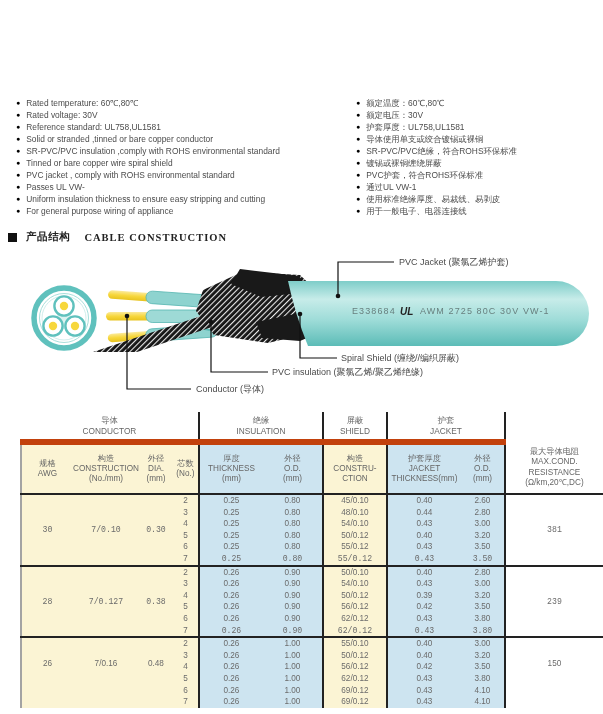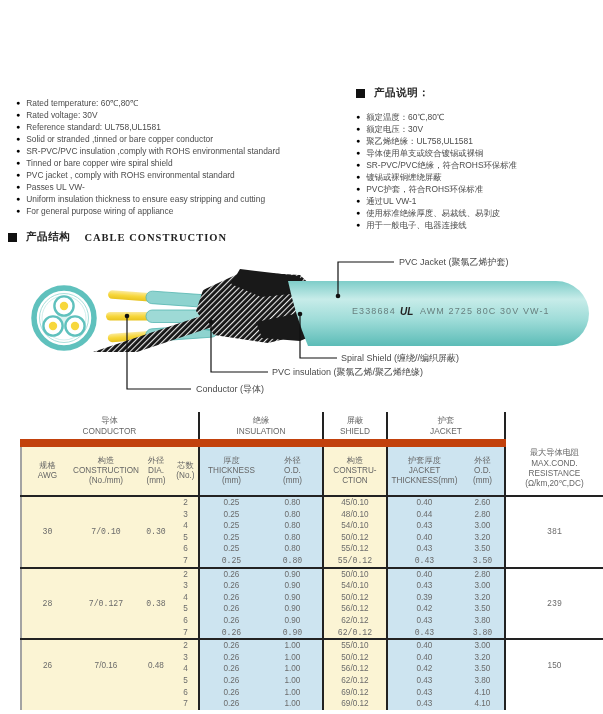--- a/index.html
+++ b/index.html
@@ -19,21 +19,21 @@
   ul.bullets li{line-height:11px;white-space:nowrap;}
   ul.bullets .b{font-size:7px;color:#000;margin-right:6px;vertical-align:1px;}
   
   #construction-head{position:absolute;left:8px;top:230px;justify-content:center;}
   #cable-svg{position:absolute;left:0;top:248px;}
   .svg-label{font-size:9px;fill:#4a4a4a;}
   .jk-print{fill:#68807f;letter-spacing:1.1px;font-size:9px;}
   
   #spec{position:absolute;left:20px;top:412px;border-collapse:collapse;table-layout:fixed;}
   #spec th,#spec td{padding:0;margin:0;font-weight:normal;text-align:center;vertical-align:middle;color:#666;}
-  .gh{font-size:8.3px;line-height:10.5px;color:#555;height:27px;border-bottom:8px solid #c2410c;}
+  .gh{font-size:8.3px;line-height:10.5px;color:#555;height:27px;border-bottom:6px solid #c2410c;}
   .gh-last{height:27px;}
   .sh{height:48px;font-size:8.2px;line-height:10.3px;color:#666;border-bottom:2px solid #222;}
   .cream{background:#FBF4D4;}
   .blue{background:#CDE4F0;}
   .bl{border-left:2px solid #222;}
   .le{border-left:2px solid #a3a3a3;}
   #spec tbody td{font-size:8.2px;line-height:11.6px;height:11.6px;color:#6b6b6b;}
   #spec tbody td.spanv{vertical-align:middle;}
   #spec tbody td.spant{vertical-align:top;padding-top:20px;}
   .gend{border-bottom:2px solid #222;font-family:Liberation Mono, monospace;}
@@ -50,28 +50,24 @@
       <li><span class="b">●</span><span>SR-PVC/PVC insulation ,comply with ROHS environmental standard</span></li>
       <li><span class="b">●</span><span>Tinned or bare copper wire spiral shield</span></li>
       <li><span class="b">●</span><span>PVC jacket , comply with ROHS environmental standard</span></li>
       <li><span class="b">●</span><span>Passes UL VW-</span></li>
       <li><span class="b">●</span><span>Uniform insulation thickness to ensure easy stripping and cutting</span></li>
       <li><span class="b">●</span><span>For general purpose wiring of appliance</span></li>
     </ul>
 </div>
 
 <div class="desc" id="desc-zh">
-  <div class="sec-head">
-    <span class="sq"></span>
-    <span>产品说明：</span>
-  </div>
   <ul class="bullets">
       <li><span class="b">●</span><span>额定温度：60℃,80℃</span></li>
       <li><span class="b">●</span><span>额定电压：30V</span></li>
-      <li><span class="b">●</span><span>聚乙烯绝缘：UL758,UL1581</span></li>
+      <li><span class="b">●</span><span>护套厚度：UL758,UL1581</span></li>
       <li><span class="b">●</span><span>导体使用单支或绞合镀锡或裸铜</span></li>
       <li><span class="b">●</span><span>SR-PVC/PVC绝缘，符合ROHS环保标准</span></li>
       <li><span class="b">●</span><span>镀锡或裸铜缠绕屏蔽</span></li>
       <li><span class="b">●</span><span>PVC护套，符合ROHS环保标准</span></li>
       <li><span class="b">●</span><span>通过UL VW-1</span></li>
       <li><span class="b">●</span><span>使用标准绝缘厚度、易裁线、易剥皮</span></li>
       <li><span class="b">●</span><span>用于一般电子、电器连接线</span></li>
     </ul>
 </div>
 

